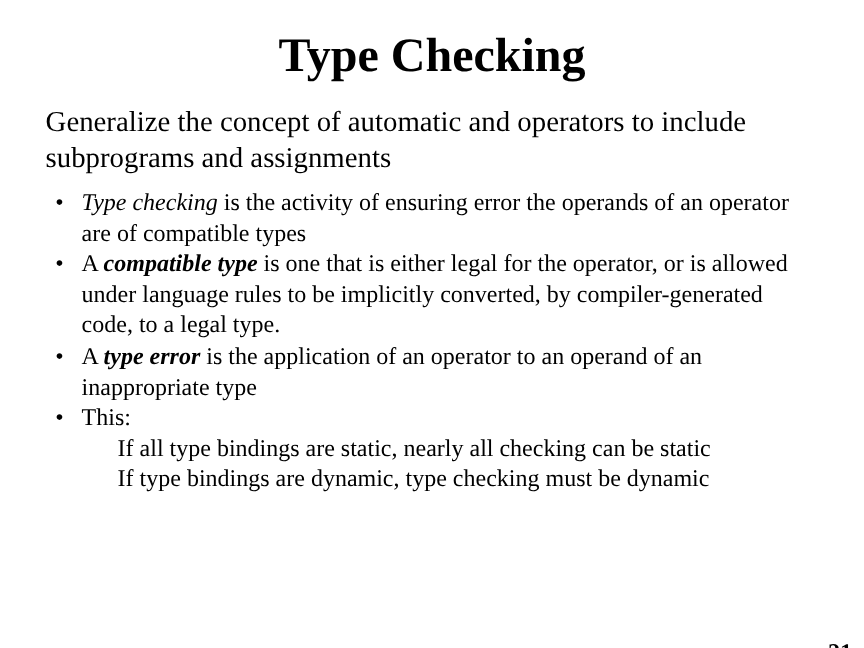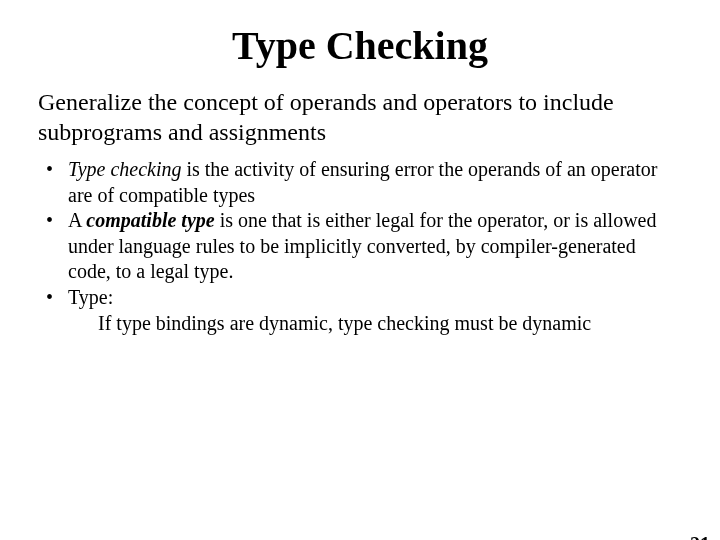--- a/index.html
+++ b/index.html
@@ -66,25 +66,26 @@
     color: #000;
   }
 </style>
 </head>
 <body>
 
 <div class="slide">
 
   <div class="title">Type Checking</div>
 
-  <div class="intro">Generalize the concept of operands and operators to include subprograms and assignments</div>
+  <div class="intro">Generalize the concept of automatic and operators to include subprograms and assignments</div>
 
   <div class="bullets">
     <ul id="bullet-ul">
         <li><span class="italic">Type checking</span><span> is the activity of ensuring error the operands of an operator are of compatible types</span></li>
         <li><span>A </span><span class="bolditalic">compatible type</span><span> is one that is either legal for the operator, or is allowed under language rules to be implicitly converted, by compiler-generated code, to a legal type.</span></li>
-        <li><span>Type:</span><span class="sub">If type bindings are dynamic, type checking must be dynamic</span></li>
+        <li><span>A </span><span class="bolditalic">type error</span><span> is the application of an operator to an operand of an inappropriate type</span></li>
+        <li><span>This:</span><span class="sub">If all type bindings are static, nearly all checking can be static</span><span class="sub">If type bindings are dynamic, type checking must be dynamic</span></li>
       </ul>
   </div>
 
   <div class="pagenum">21</div>
 
 </div>
 
 </body></html>

